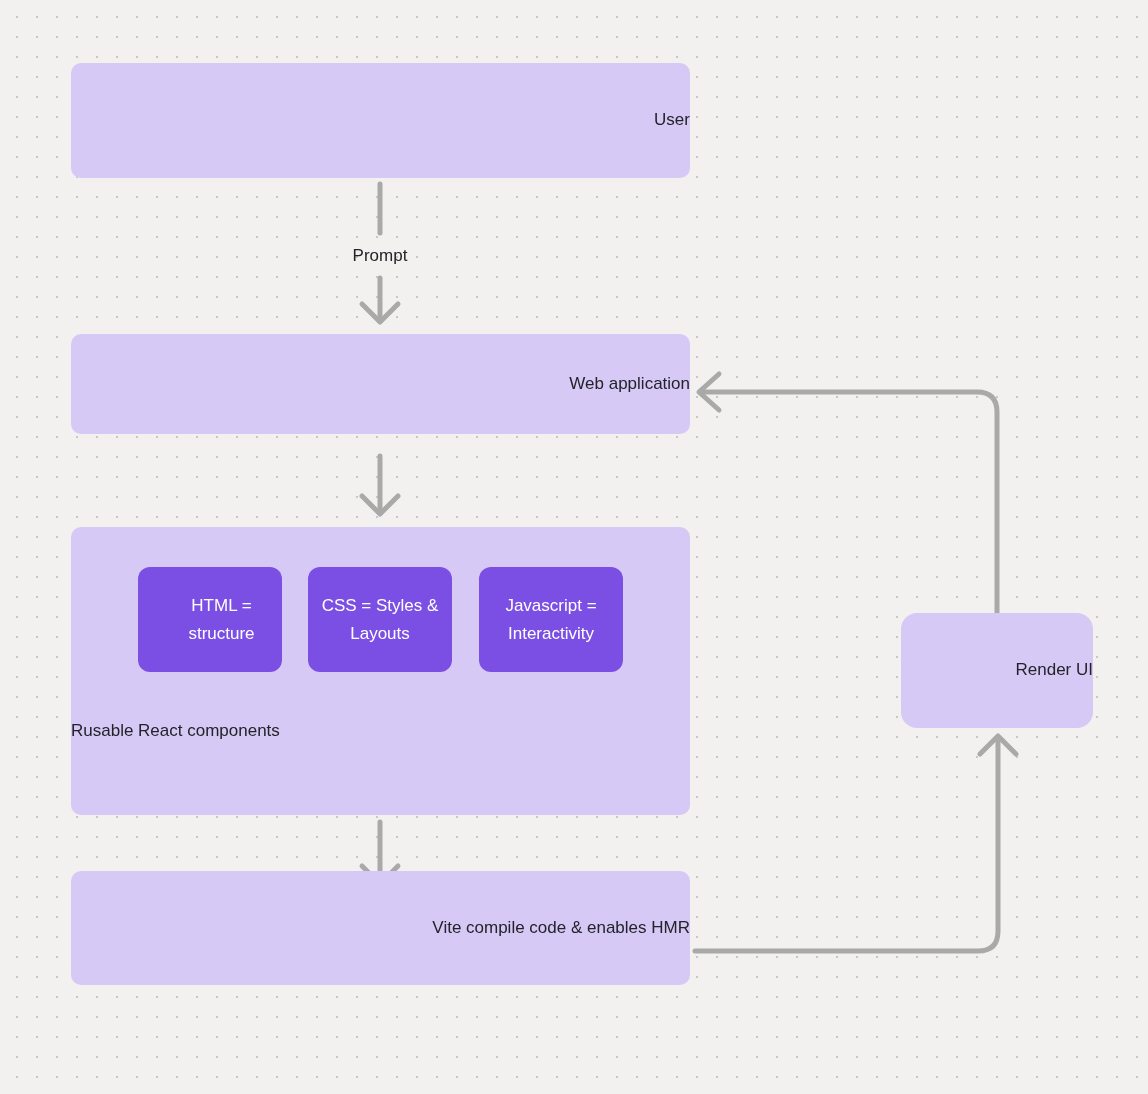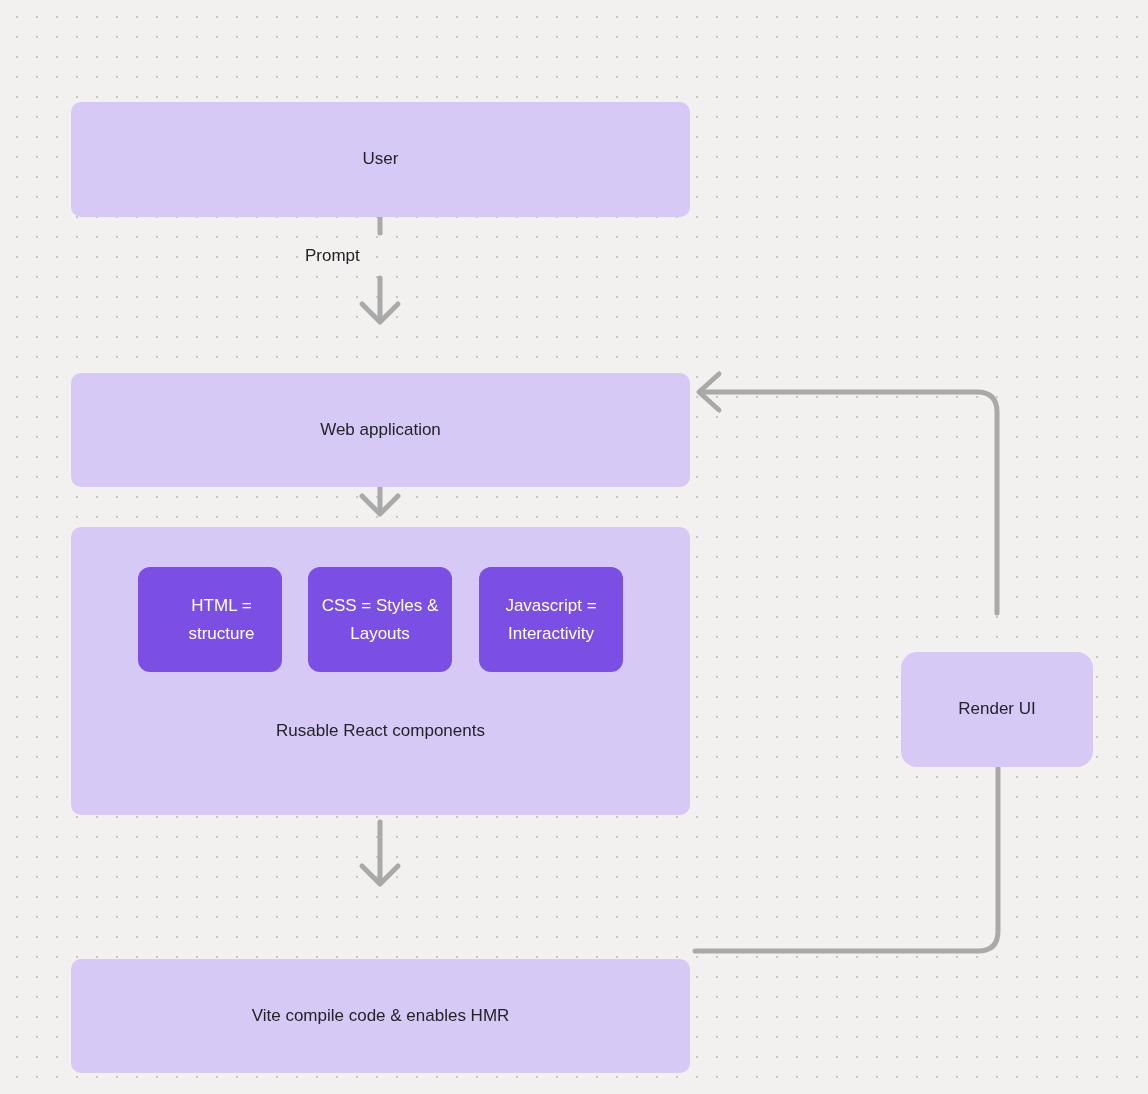--- a/index.html
+++ b/index.html
@@ -29,30 +29,29 @@
     stroke-width: 5;
     stroke-linecap: round;
     stroke-linejoin: round;
   }
   .node {
     position: absolute;
     background: var(--light, #d7c9f6);
     border-radius: 10px;
     display: flex;
     align-items: center;
-    justify-content: center;
+    justify-content: flex-end;
     color: var(--ink, #232329);
     font-size: 17px;
     line-height: 1.3;
     text-align: center;
-    margin-top: 39px;
   }
   .node-user     { left: 71px;  top: 63px;  width: 619px; height: 115px; }
-  .node-webapp   { left: 71px;  top: 334px; width: 619px; height: 114px; }
-  .node-vite     { left: 71px;  top: 920px; width: 619px; height: 114px; }
+  .node-webapp   { left: 71px;  top: 334px; width: 619px; height: 100px; }
+  .node-vite     { left: 71px;  top: 871px; width: 619px; height: 114px; }
   .node-render   { left: 901px; top: 613px; width: 192px; height: 115px; border-radius: 16px; }
   .group {
     position: absolute;
     left: 71px; top: 527px;
     width: 619px; height: 288px;
     background: var(--light, #d7c9f6);
     border-radius: 10px;
     color: var(--ink, #232329);
   }
   .inner-box {
@@ -72,28 +71,28 @@
     padding: 0 6px;
     box-sizing: border-box;
   }
   .inner-html { left: 67px; padding-left: 29px; }
   .inner-css  { left: 237px; }
   .inner-js   { left: 408px; }
   .group-label {
     position: absolute;
     left: 0; right: 0;
     top: 194px;
-    text-align: center;
     font-size: 17px;
   }
   .edge-label {
     position: absolute;
     left: 305px;
     top: 246px;
     width: 150px;
+    text-align: center;
     color: var(--ink, #232329);
     font-size: 17px;
   }
 </style>
 </head>
 <body>
 
 <div class="canvas">
 
   <svg class="connector-layer" viewBox="0 0 1148 1094" xmlns="http://www.w3.org/2000/svg">

